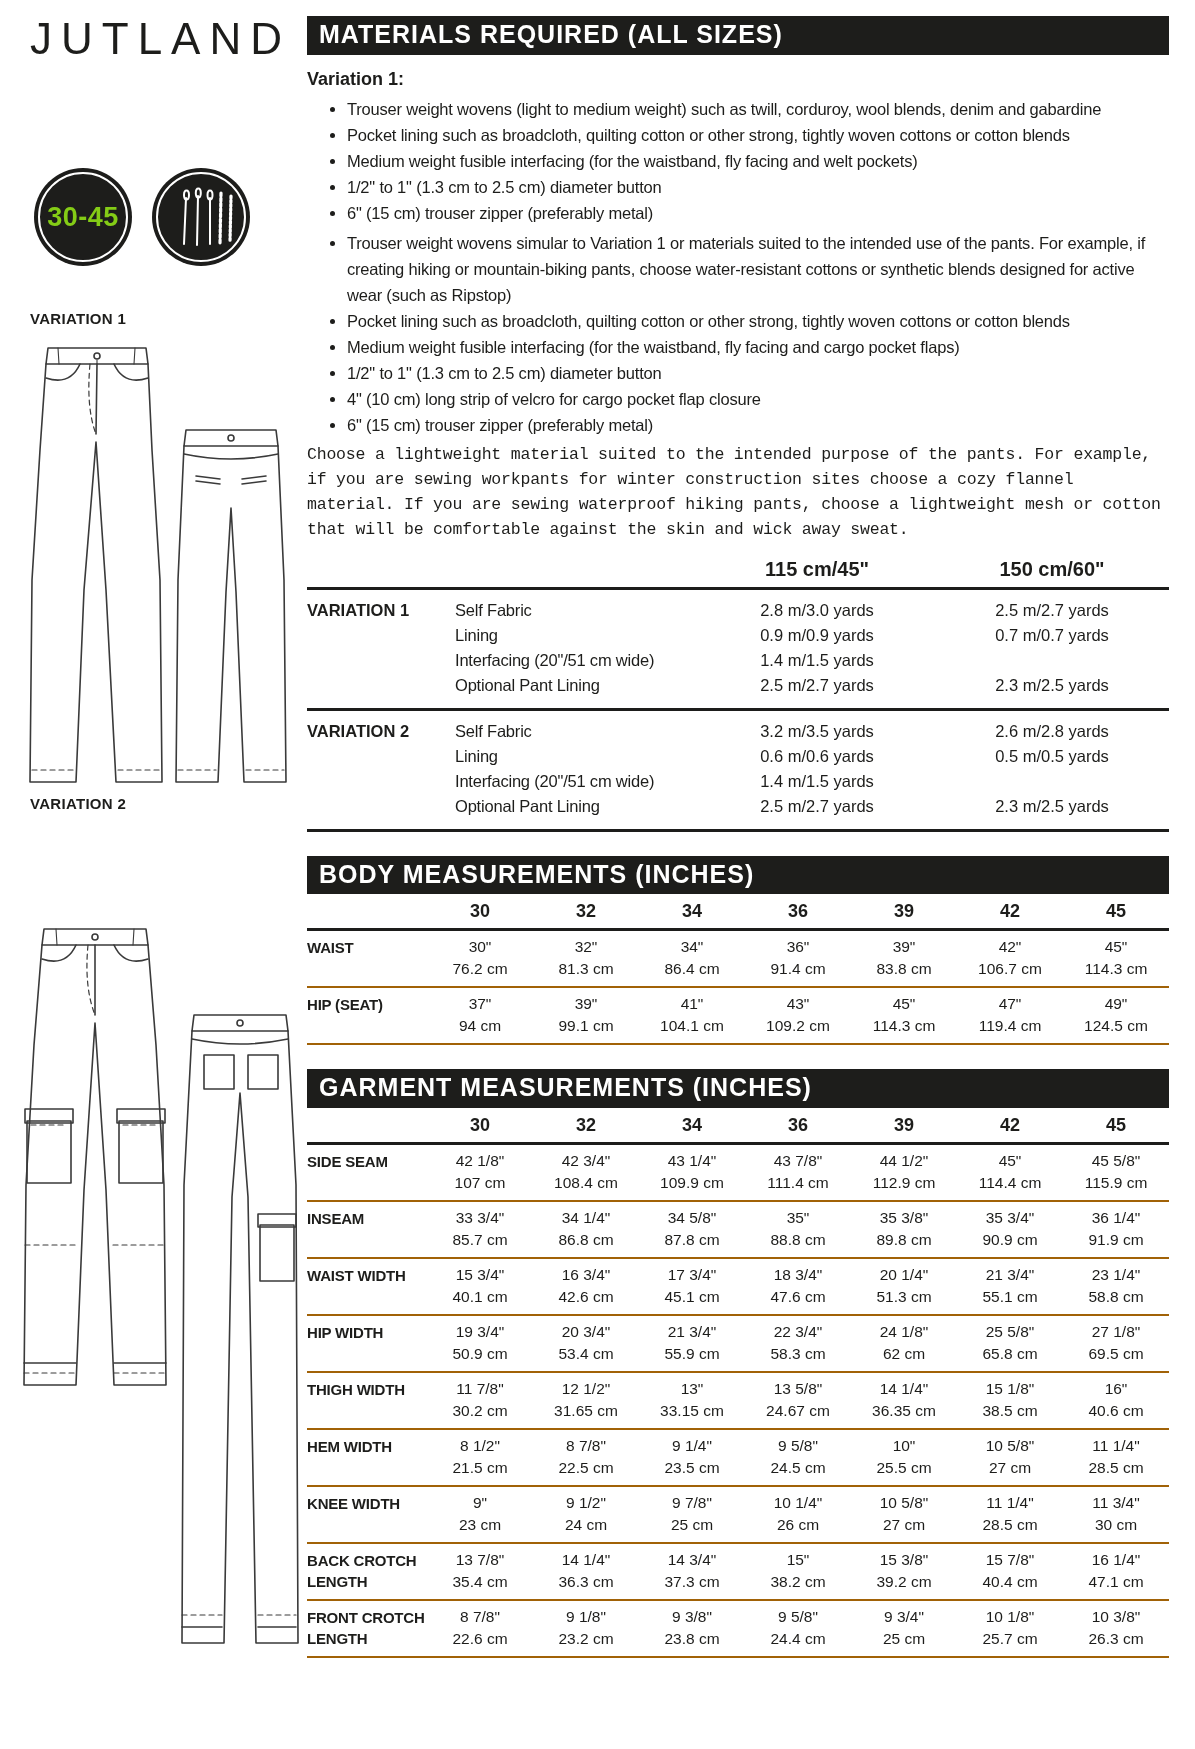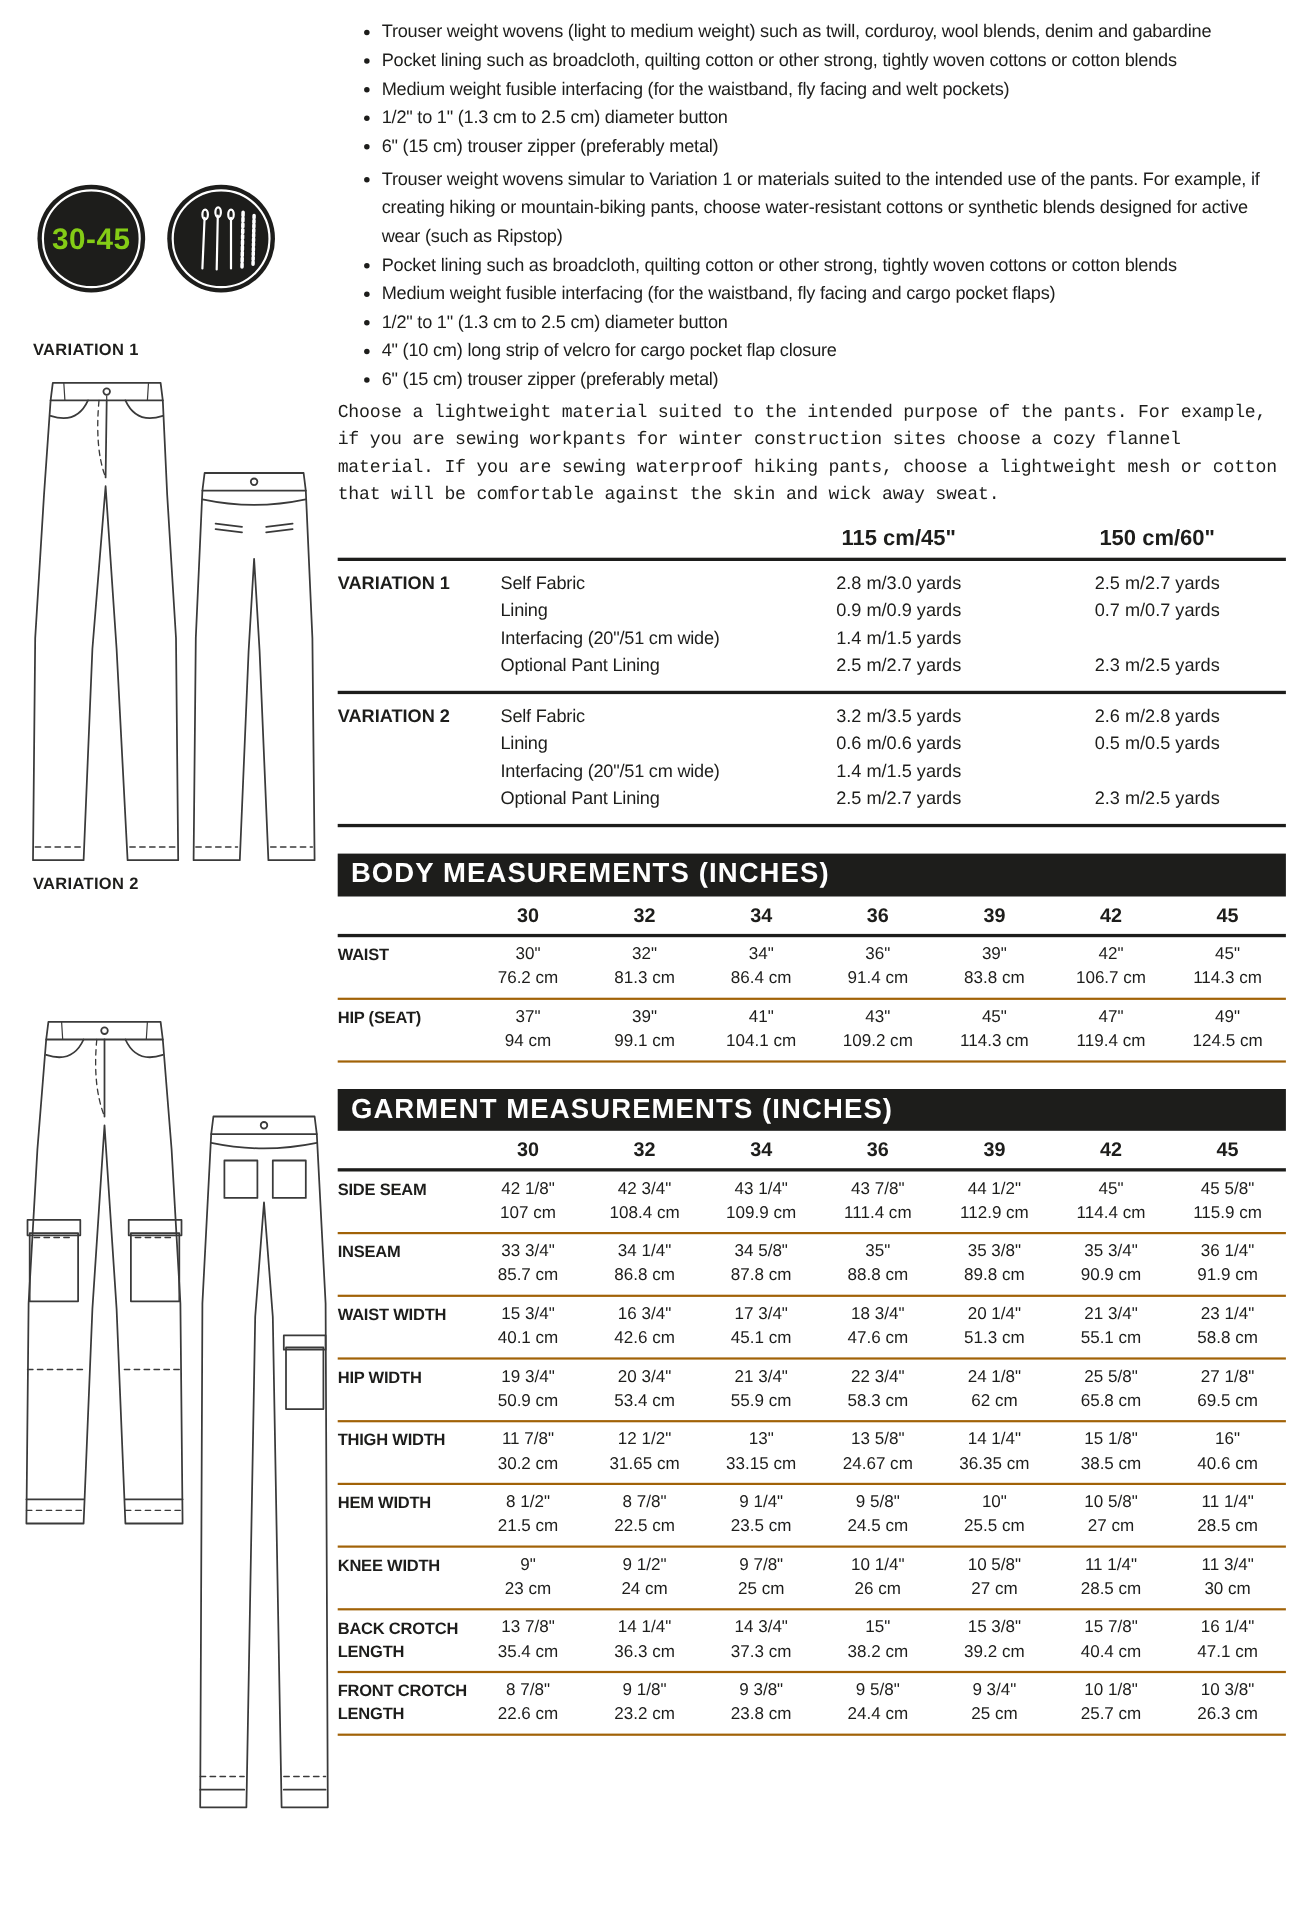--- a/index.html
+++ b/index.html
@@ -58,20 +58,21 @@
   .mt-sizes { display:grid; grid-template-columns:120px repeat(7,1fr); padding:7px 0 6px 0; border-bottom:3px solid #1d1d1b; }
   .mt-size { text-align:center; font-weight:bold; font-size:18px; }
   .mt-row { display:grid; grid-template-columns:120px repeat(7,1fr); padding:5px 0 6px 0; border-bottom:2px solid #a16207; }
   .mt-label { font-weight:bold; font-size:15px; line-height:21px; padding-top:1px; letter-spacing:-0.2px; }
   .mt-cell { text-align:center; font-size:15.5px; line-height:22px; }
 </style>
 </head>
 <body>
 
 <div class="title-block">
+  <div class="title-line1">JUTLAND</div>
 </div>
 
 <div class="badges">
   <div class="badge">
     <span class="badge-text">30-45</span>
   </div>
   <div class="badge">
     <svg width="98" height="98" viewBox="0 0 98 98" style="position:relative">
       <g stroke="#ffffff" stroke-width="2" fill="none" stroke-linecap="round">
         <line x1="34" y1="30" x2="32" y2="76"></line>
@@ -149,21 +150,23 @@
   <rect x="246" y="310" width="34" height="56"></rect>
   <rect x="244" y="299" width="38" height="13"></rect>
   <path class="dash" d="M168,700 L208,700"></path>
   <path class="dash" d="M244,700 L282,700"></path>
   <path d="M168,712 L208,712"></path>
   <path d="M244,712 L282,712"></path>
 </svg>
 
 <div class="right-col">
 
-
+  <div class="section-bar">MATERIALS REQUIRED (ALL SIZES)</div>
+
+  <div class="sub-head">Variation 1:</div>
   <ul class="mat-list">
       <li>Trouser weight wovens (light to medium weight) such as twill, corduroy, wool blends, denim and gabardine</li>
       <li>Pocket lining such as broadcloth, quilting cotton or other strong, tightly woven cottons or cotton blends</li>
       <li>Medium weight fusible interfacing (for the waistband, fly facing and welt pockets)</li>
       <li>1/2" to 1" (1.3 cm to 2.5 cm) diameter button</li>
       <li>6" (15 cm) trouser zipper (preferably metal)</li>
     </ul>
 
   <ul class="mat-list">
       <li>Trouser weight wovens simular to Variation 1 or materials suited to the intended use of the pants. For example, if creating hiking or mountain-biking pants, choose water-resistant cottons or synthetic blends designed for active wear (such as Ripstop)</li>

